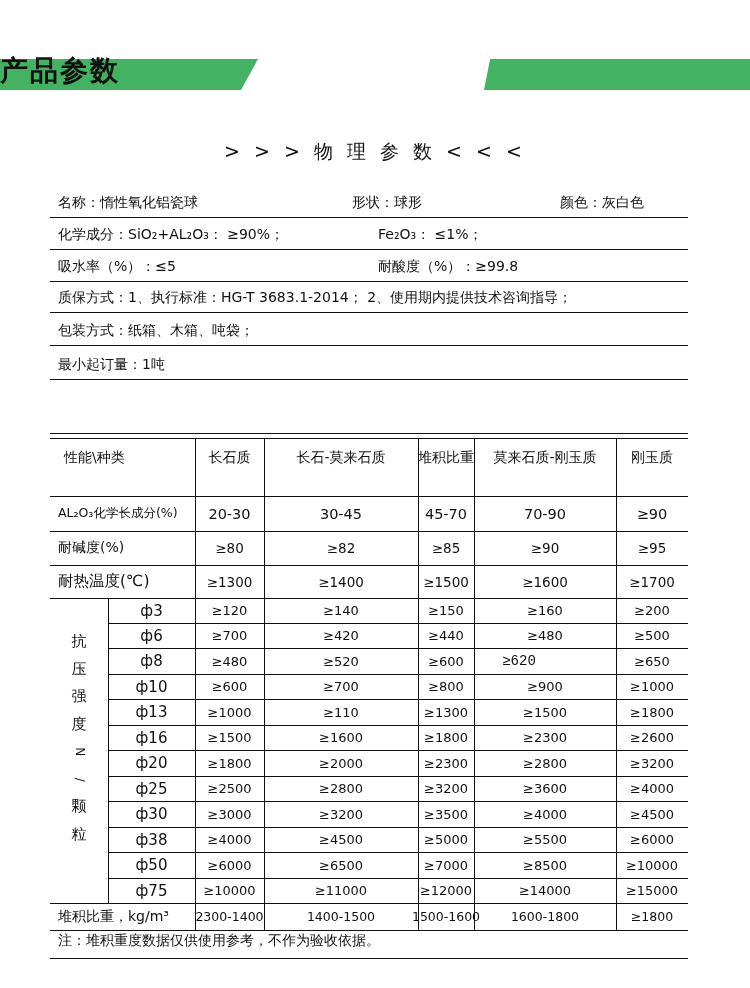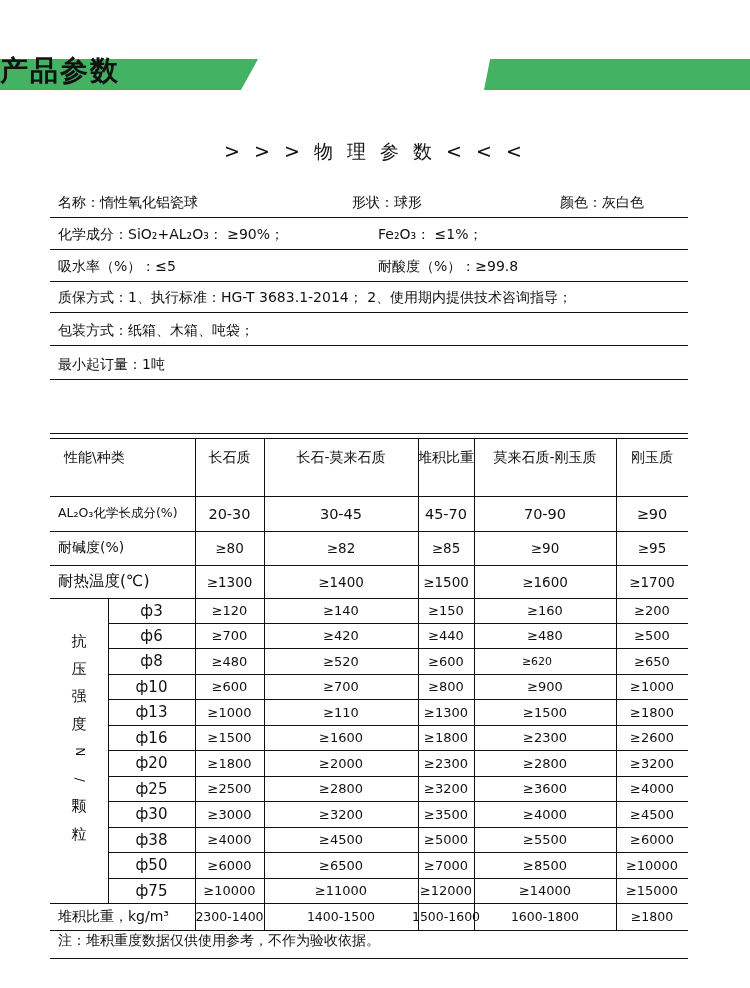--- a/index.html
+++ b/index.html
@@ -118,21 +118,21 @@
     <div class="cell" style="left:108px;width:87px;top:623px;height:25px;font-size:15px;">ф6</div>
     <div class="cell" style="left:195px;width:69px;top:623px;height:25px;font-size:13px;">≥700</div>
     <div class="cell" style="left:264px;width:154px;top:623px;height:25px;font-size:13px;">≥420</div>
     <div class="cell" style="left:418px;width:56px;top:623px;height:25px;font-size:13px;">≥440</div>
     <div class="cell" style="left:474px;width:142px;top:623px;height:25px;font-size:13px;">≥480</div>
     <div class="cell" style="left:616px;width:72px;top:623px;height:25px;font-size:13px;">≥500</div>
     <div class="cell" style="left:108px;width:87px;top:648px;height:26px;font-size:15px;">ф8</div>
     <div class="cell" style="left:195px;width:69px;top:648px;height:26px;font-size:13px;">≥480</div>
     <div class="cell" style="left:264px;width:154px;top:648px;height:26px;font-size:13px;">≥520</div>
     <div class="cell" style="left:418px;width:56px;top:648px;height:26px;font-size:13px;">≥600</div>
-    <div class="cell" style="left:466px;width:142px;top:648px;height:26px;font-size:11px;">≥620</div>
+    <div class="cell" style="left:448px;width:142px;top:648px;height:26px;font-size:14px;font-family:Liberation Mono, monospace;">≥620</div>
     <div class="cell" style="left:616px;width:72px;top:648px;height:26px;font-size:13px;">≥650</div>
     <div class="cell" style="left:108px;width:87px;top:674px;height:25px;font-size:15px;">ф10</div>
     <div class="cell" style="left:195px;width:69px;top:674px;height:25px;font-size:13px;">≥600</div>
     <div class="cell" style="left:264px;width:154px;top:674px;height:25px;font-size:13px;">≥700</div>
     <div class="cell" style="left:418px;width:56px;top:674px;height:25px;font-size:13px;">≥800</div>
     <div class="cell" style="left:474px;width:142px;top:674px;height:25px;font-size:13px;">≥900</div>
     <div class="cell" style="left:616px;width:72px;top:674px;height:25px;font-size:13px;">≥1000</div>
     <div class="cell" style="left:108px;width:87px;top:699px;height:26px;font-size:15px;">ф13</div>
     <div class="cell" style="left:195px;width:69px;top:699px;height:26px;font-size:13px;">≥1000</div>
     <div class="cell" style="left:264px;width:154px;top:699px;height:26px;font-size:13px;">≥110</div>

